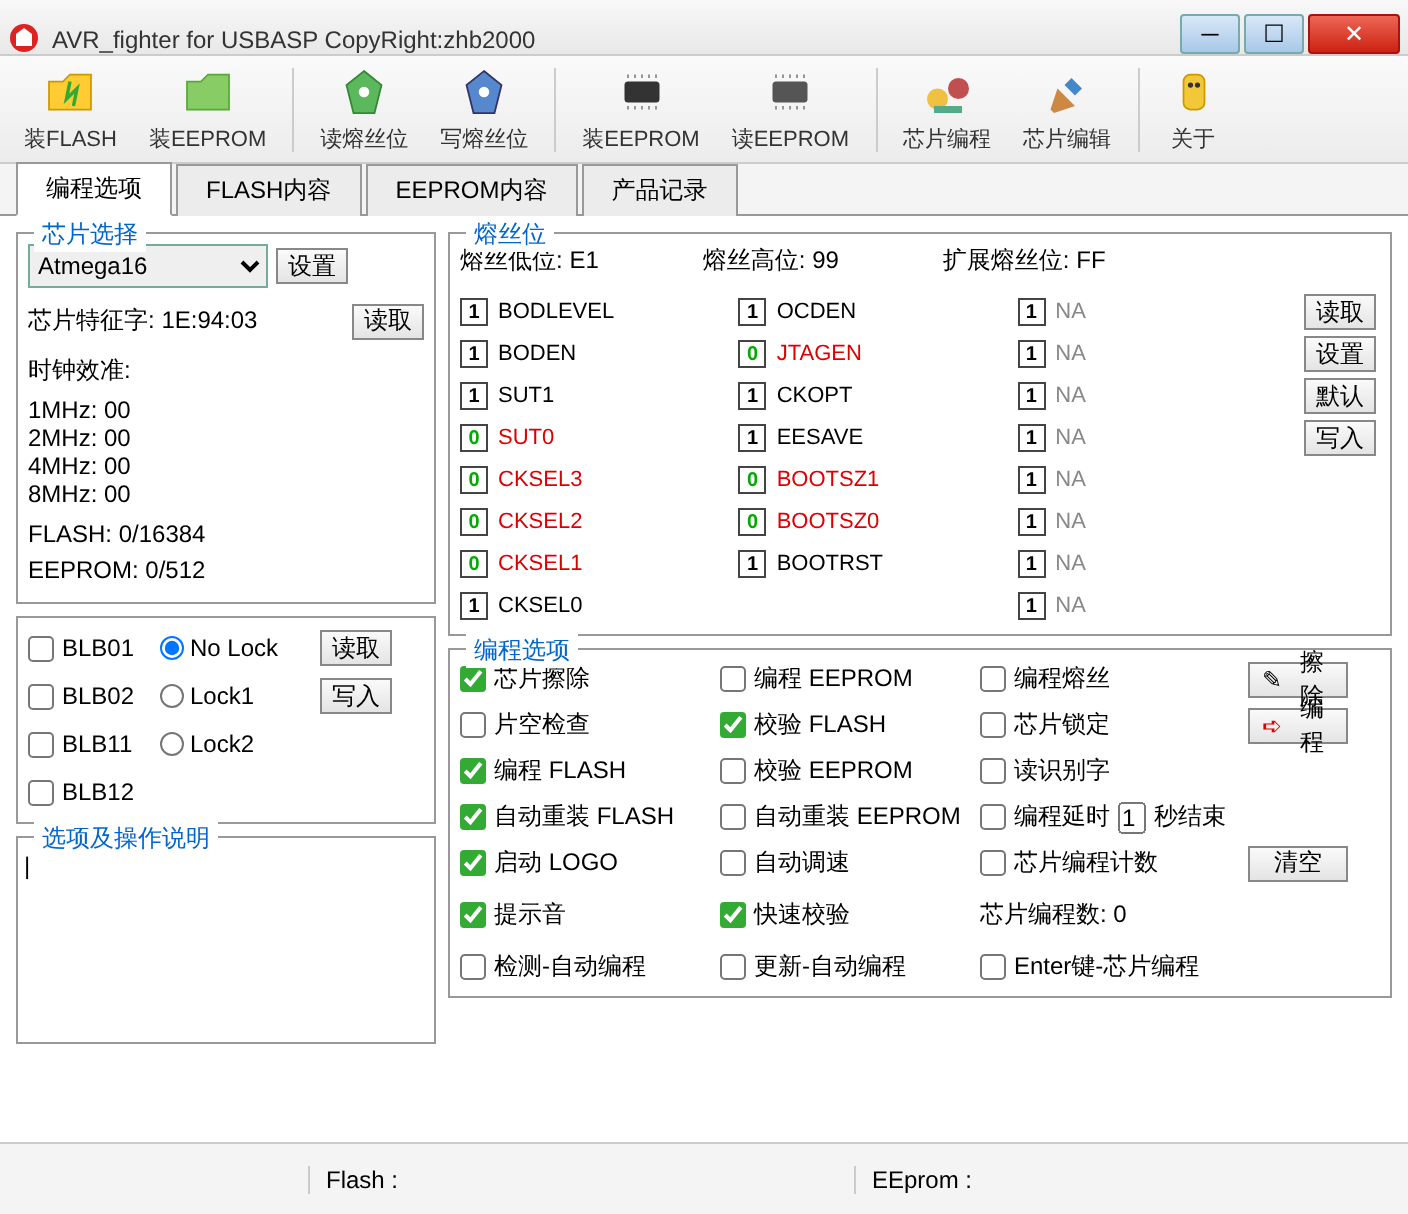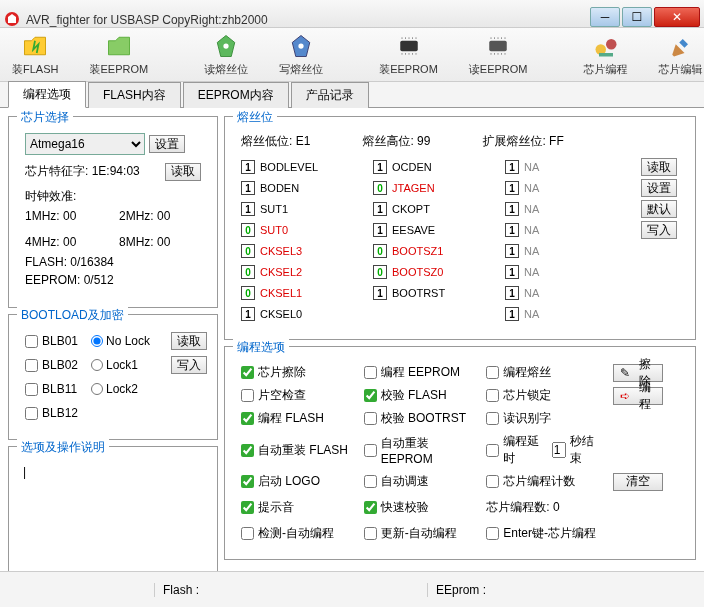--- a/index.html
+++ b/index.html
@@ -4,39 +4,39 @@
 <style>
 *{box-sizing:border-box;margin:0;padding:0;font-family:"Microsoft YaHei","SimSun",Arial,sans-serif;font-size:12px}
 body{background:#fff;width:704px;height:607px;overflow:hidden}
 .titlebar{height:28px;background:linear-gradient(#f8f8f8,#e8e8e8);border-bottom:1px solid #ccc;display:flex;align-items:flex-end;padding:0 4px;position:relative}
 .titlebar .icon{width:16px;height:16px;margin-right:6px}
 .title-text{flex:1;color:#333}
 .winctl{display:flex}
 .winbtn{width:30px;height:20px;display:flex;align-items:center;justify-content:center;margin-left:2px;cursor:pointer;border-radius:2px}
 .winbtn.min,.winbtn.max{background:linear-gradient(#d8e8f8,#a8c8e8);border:1px solid #7aa}
 .winbtn.close{background:linear-gradient(#ee6655,#cc2211);border:1px solid #a11;width:46px;color:#fff}
-.toolbar{height:54px;background:linear-gradient(#fafafa,#ececec);border-bottom:1px solid #ccc;display:flex;align-items:center;padding:2px 6px;gap:19px}
+.toolbar{height:54px;background:linear-gradient(#fafafa,#ececec);border-bottom:1px solid #ccc;display:flex;align-items:center;padding:2px 6px;gap:4px}
 .tool{display:flex;flex-direction:column;align-items:center;padding:2px 6px;cursor:pointer}
 .tool svg,.tool .ticon{width:28px;height:28px}
 .tool-label{font-size:11px;color:#333;margin-top:2px;white-space:nowrap}
 .tsep{width:1px;height:42px;background:#ccc;margin:0 3px}
 .tabs{height:26px;display:flex;align-items:flex-end;padding:0 8px;background:#f4f4f4;border-bottom:1px solid #999}
 .tab{padding:4px 14px;border:1px solid #999;border-bottom:none;margin-right:2px;background:#ececec;cursor:pointer;position:relative;top:1px}
 .tab.active{background:#fff;border-bottom:1px solid #fff}
 .content{padding:8px;display:flex;gap:6px}
 .col-left{width:210px;display:flex;flex-direction:column;gap:6px}
 .col-right{flex:1;display:flex;flex-direction:column;gap:6px}
-.group{border:1px solid #999;padding:16px;position:relative}
+.group{border:1px solid #999;padding:5px;position:relative}
 .group-title{position:absolute;top:-8px;left:8px;background:#fff;padding:0 4px;color:#06c}
 .row{display:flex;align-items:center;margin-bottom:4px}
 select{width:120px;height:22px;border:1px solid #7a9}
 .btn{width:36px;height:18px;border:1px solid #888;background:linear-gradient(#fafafa,#e4e4e4);cursor:pointer;display:inline-flex;align-items:center;justify-content:center;margin-left:4px}
 .btn-wide{width:50px}
 .info-line{margin:4px 0;font-size:12px}
-.clkgrid{display:grid;grid-template-columns:1fr 1fr;gap:12px;font-size:11px}
+.clkgrid{display:grid;grid-template-columns:1fr;gap:0;font-size:11px}
 .cb{display:flex;align-items:center;gap:4px;margin:3px 0;cursor:pointer}
 .cb input{width:13px;height:13px}
 .rb{display:inline-flex;align-items:center;gap:3px;cursor:pointer}
 .rb input{width:12px;height:12px}
 .bootload-grid{display:grid;grid-template-columns:62px 72px 40px;gap:4px;align-items:center}
 .fuse-head{display:flex;gap:12px;margin-bottom:8px}
 .fuse-head span{white-space:nowrap}
 .fuse-body{display:flex}
 .fuse-col{flex:1;display:flex;flex-direction:column;gap:3px}
 .fuse-btns{width:42px;display:flex;flex-direction:column;gap:3px}
@@ -167,21 +167,20 @@
         <span>1MHz: 00</span>
           <span>2MHz: 00</span>
         <span>4MHz: 00</span>
           <span>8MHz: 00</span>
       </div>
       <div class="info-line" style="margin-top:6px">FLASH: 0/16384</div>
       <div class="info-line">EEPROM: 0/512</div>
     </div>
 
     <div class="group">
-      <span class="group-title">BOOTLOAD及加密</span>
       <div class="bootload-grid">
         <label class="cb">
             <input type="checkbox" style="">
             <span>BLB01</span>
           </label>
         <label class="rb">
             <input type="radio" name="lk" checked="" style="">
             <span>No Lock</span>
           </label>
         <button class="btn">读取</button>
@@ -203,21 +202,21 @@
             <span>Lock2</span>
           </label>
         <span></span>
         <label class="cb">
             <input type="checkbox" style="">
             <span>BLB12</span>
           </label>
       </div>
     </div>
 
-    <div class="group" style="padding:12px">
+    <div class="group" style="padding:1px">
       <span class="group-title">选项及操作说明</span>
       <div style="height:100px;border:none;padding:6px 2px">|</div>
     </div>
   </div>
 
   <div class="col-right">
 
     <div class="group">
       <span class="group-title">熔丝位</span>
       <div class="fuse-head">
@@ -371,21 +370,21 @@
               <span style="color: rgb(221, 0, 0);">➪</span>
               <span>编程</span>
             </button>
           </div>
           <div class="cb">
             <input type="checkbox" class="ck" checked="" style="">
             <span>编程 FLASH</span>
           </div>
           <div class="cb">
             <input type="checkbox" class="ck" style="">
-            <span>校验 BOOTRST</span>
+            <span>校验 EEPROM</span>
           </div>
           <div class="cb">
             <input type="checkbox" class="ck" style="">
             <span>读识别字</span>
           </div>
           <div></div>
           <div class="cb">
             <input type="checkbox" class="ck" checked="" style="">
             <span>自动重装 FLASH</span>
           </div>

